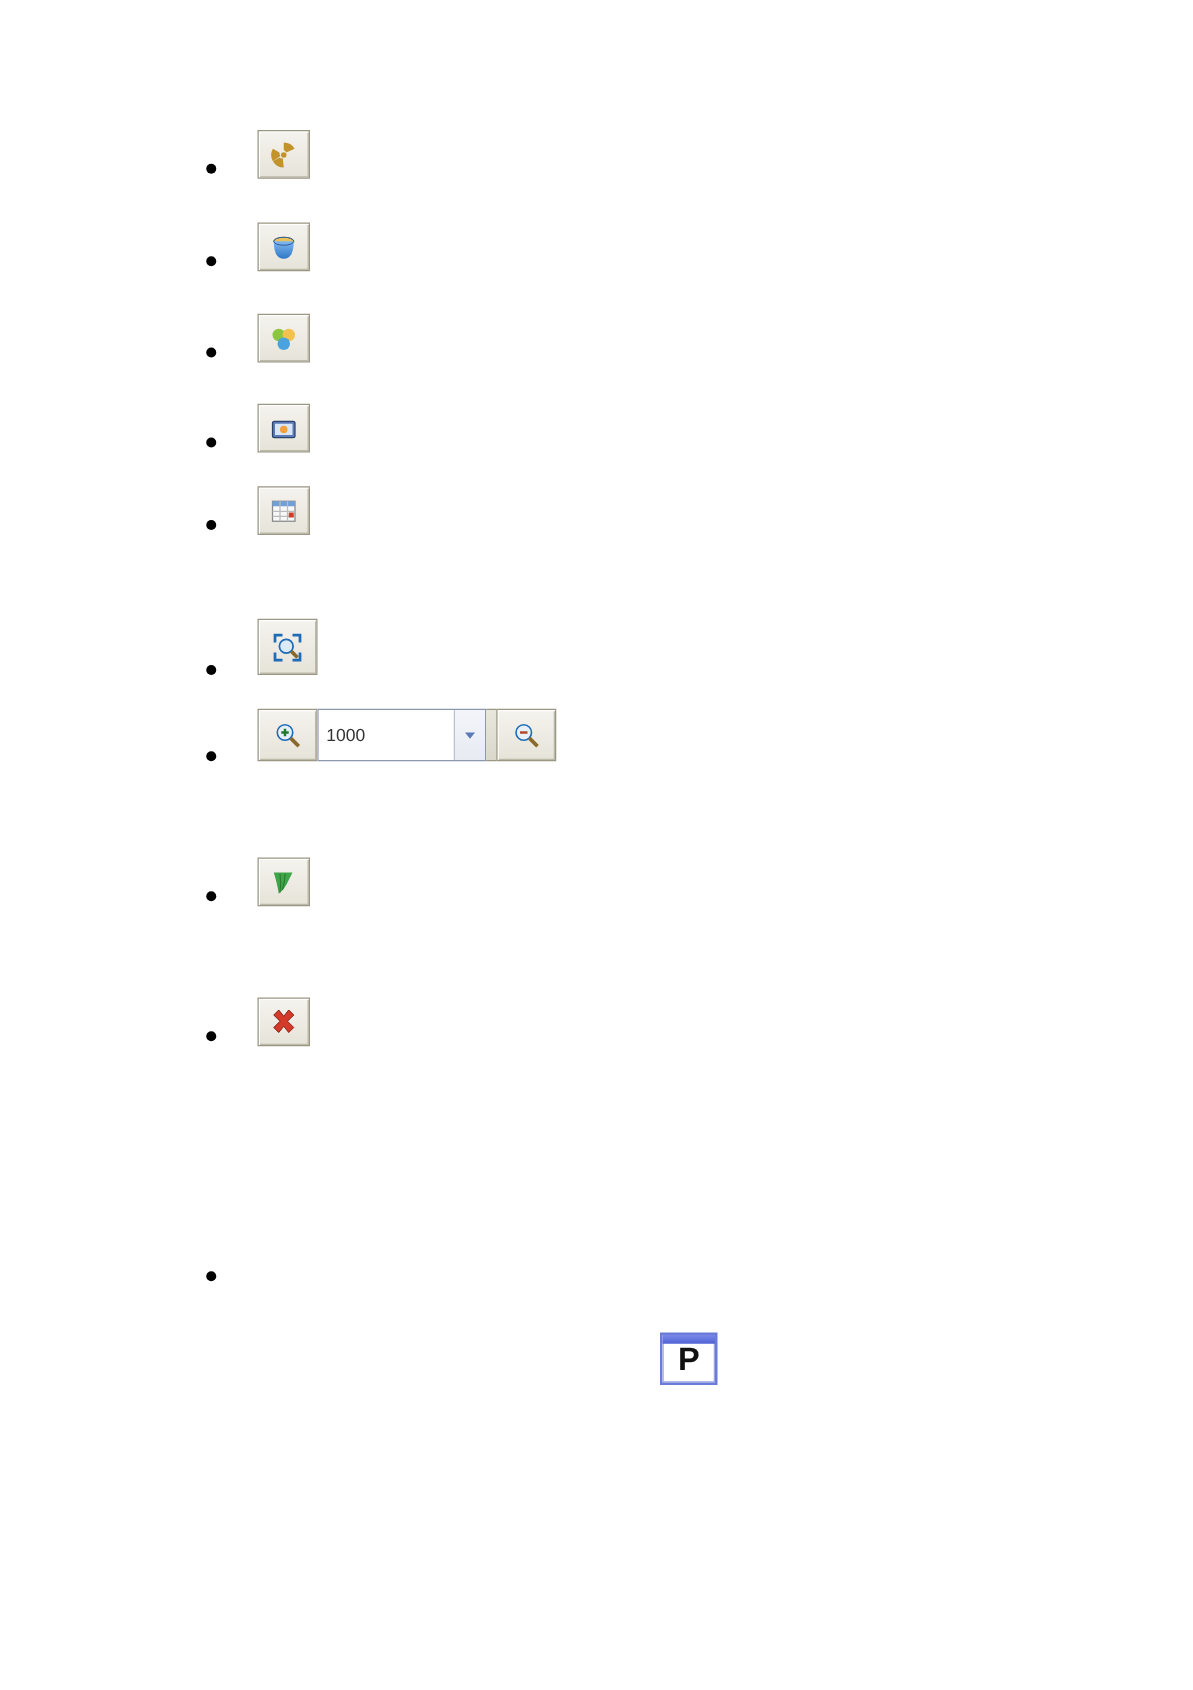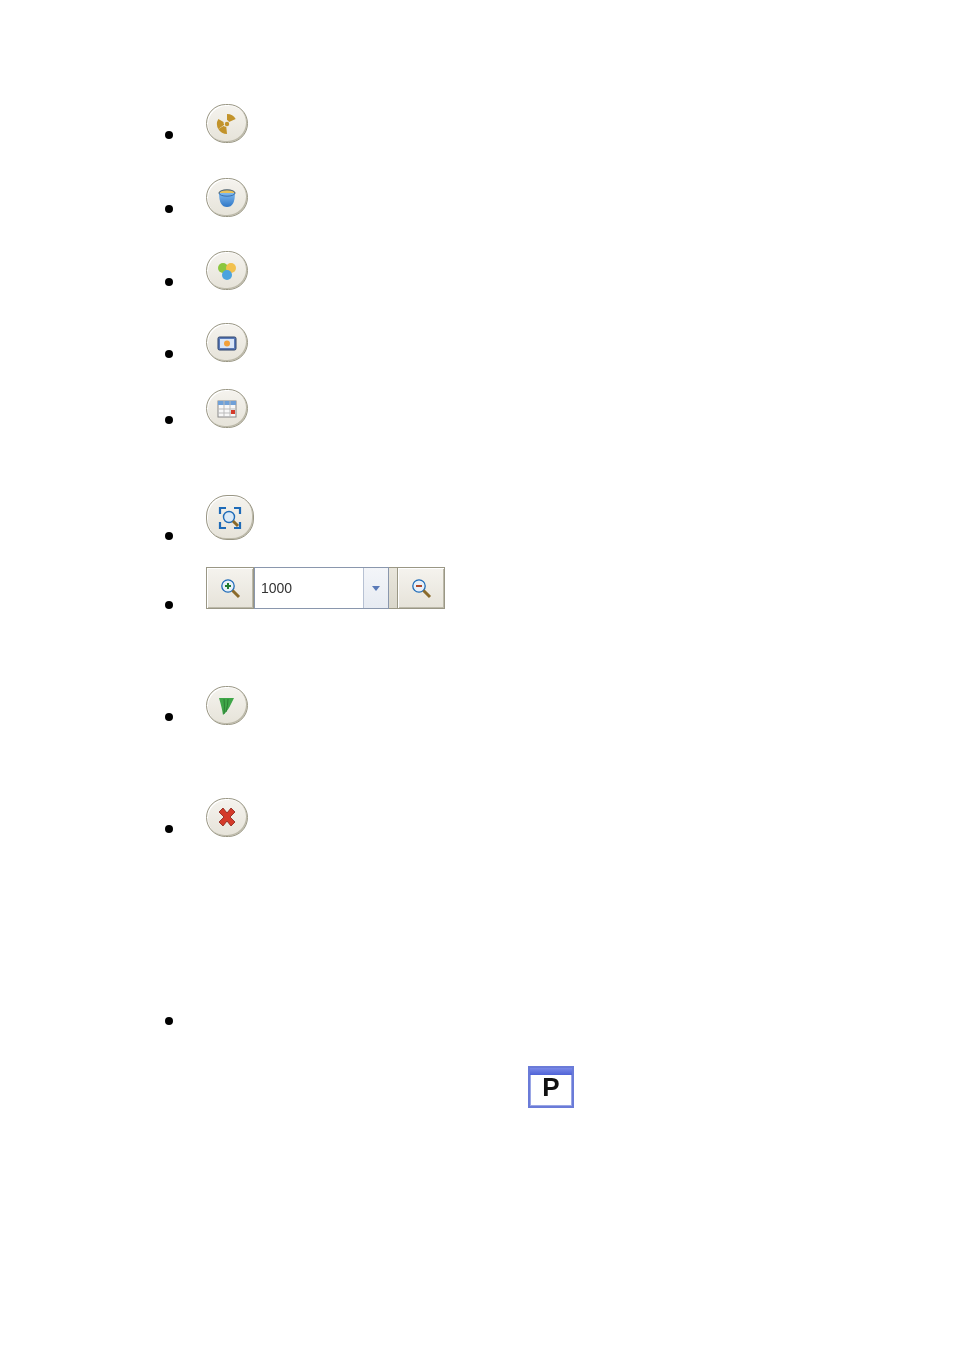--- a/index.html
+++ b/index.html
@@ -8,21 +8,21 @@
     width: 954px;
     height: 1352px;
     background: #fff;
     font-family: Arial, sans-serif;
   }
   .stage {
     position: relative;
     width: 954px;
     height: 1352px;
   }
-  .abs { position: absolute; border-radius: 21px; }
+  .abs { position: absolute; }
 
   
   .bullet {
     width: 8px; height: 8px;
     background: #000;
     border-radius: 50%;
   }
 
   
   .tbtn {

